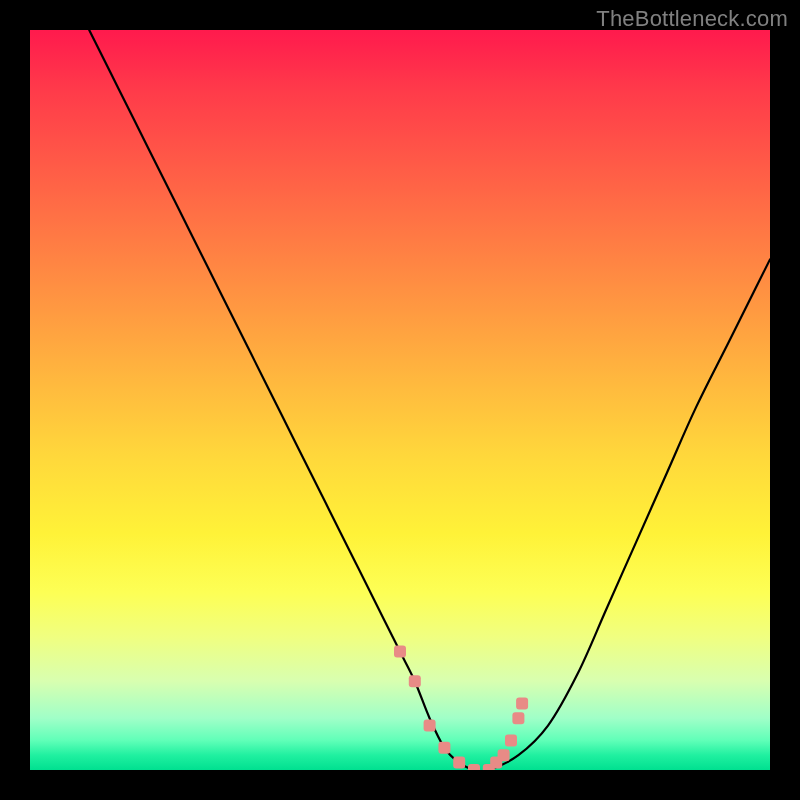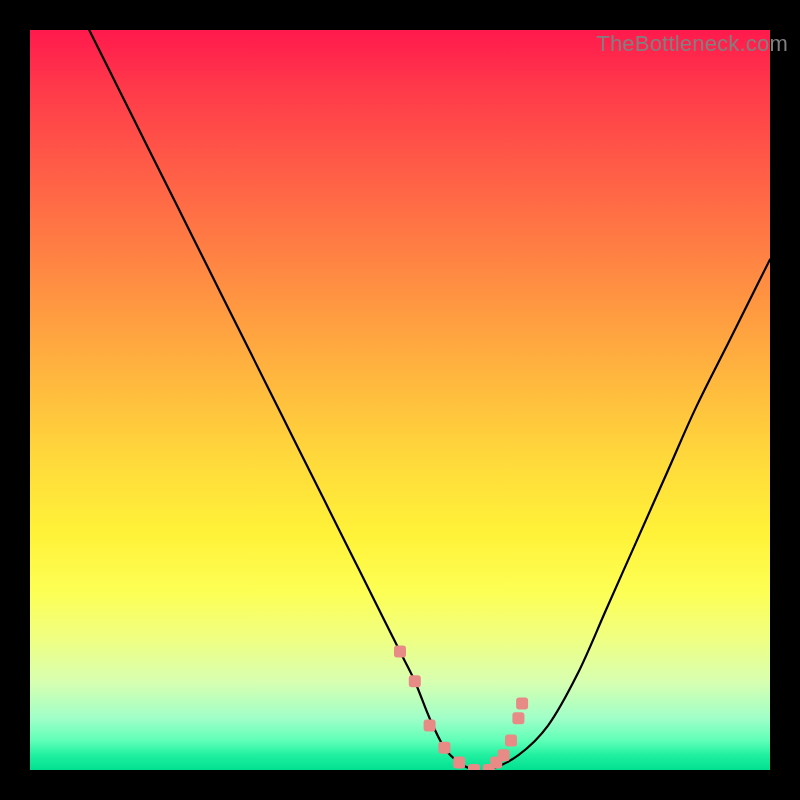--- a/index.html
+++ b/index.html
@@ -51,21 +51,20 @@
   }
   .watermark {
     position: absolute;
     top: 6px;
     right: 12px;
     color: #808080;
     font-size: 22px;
     font-weight: 500;
     letter-spacing: 0.2px;
     z-index: 30;
-    margin-top: 25px;
   }
   svg.curves {
     position: absolute;
     left: 0; top: 0;
     width: 100%;
     height: 100%;
     z-index: 20;
   }
   .curve-line {
     fill: none;

